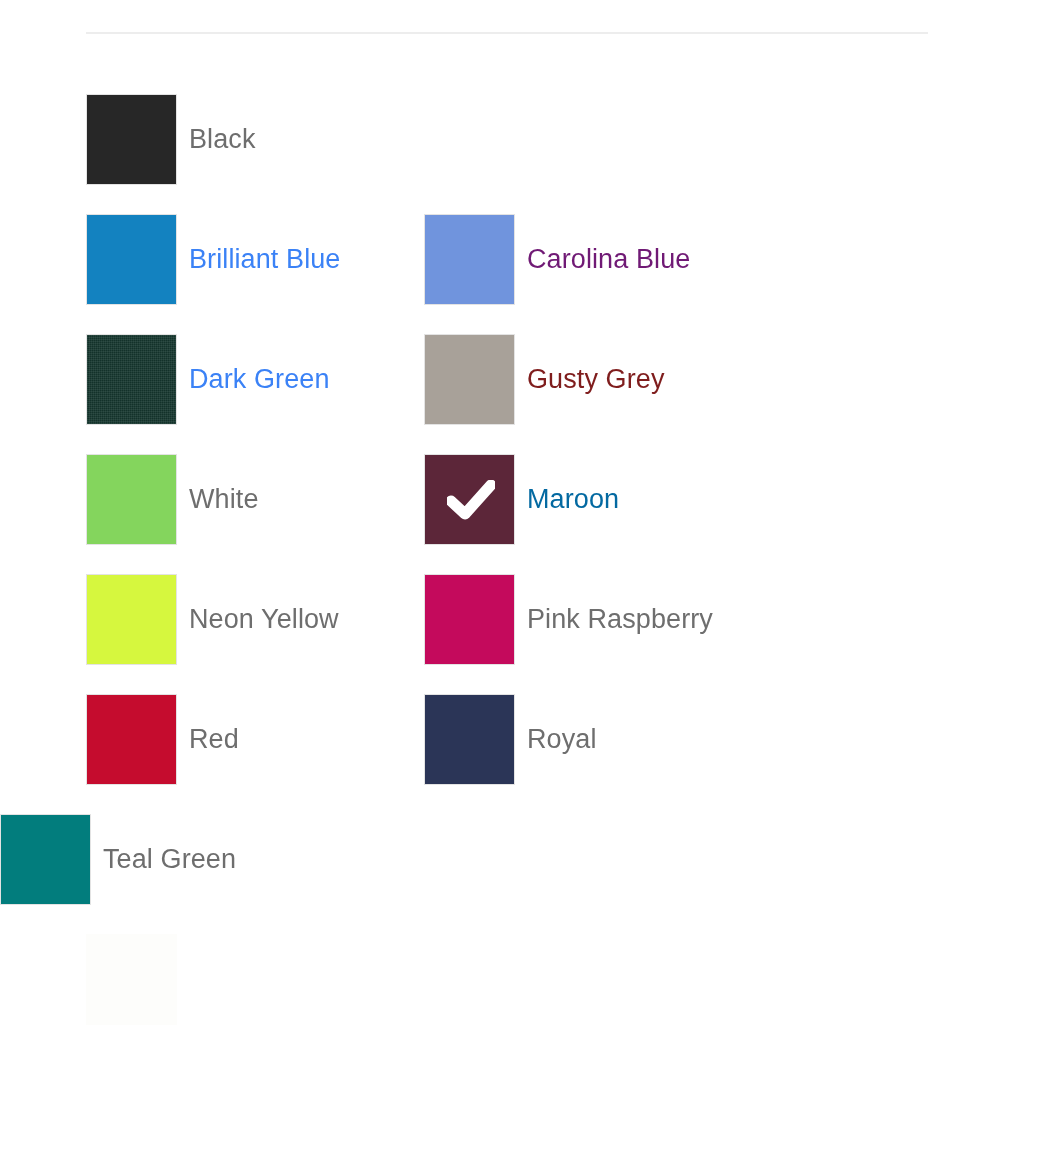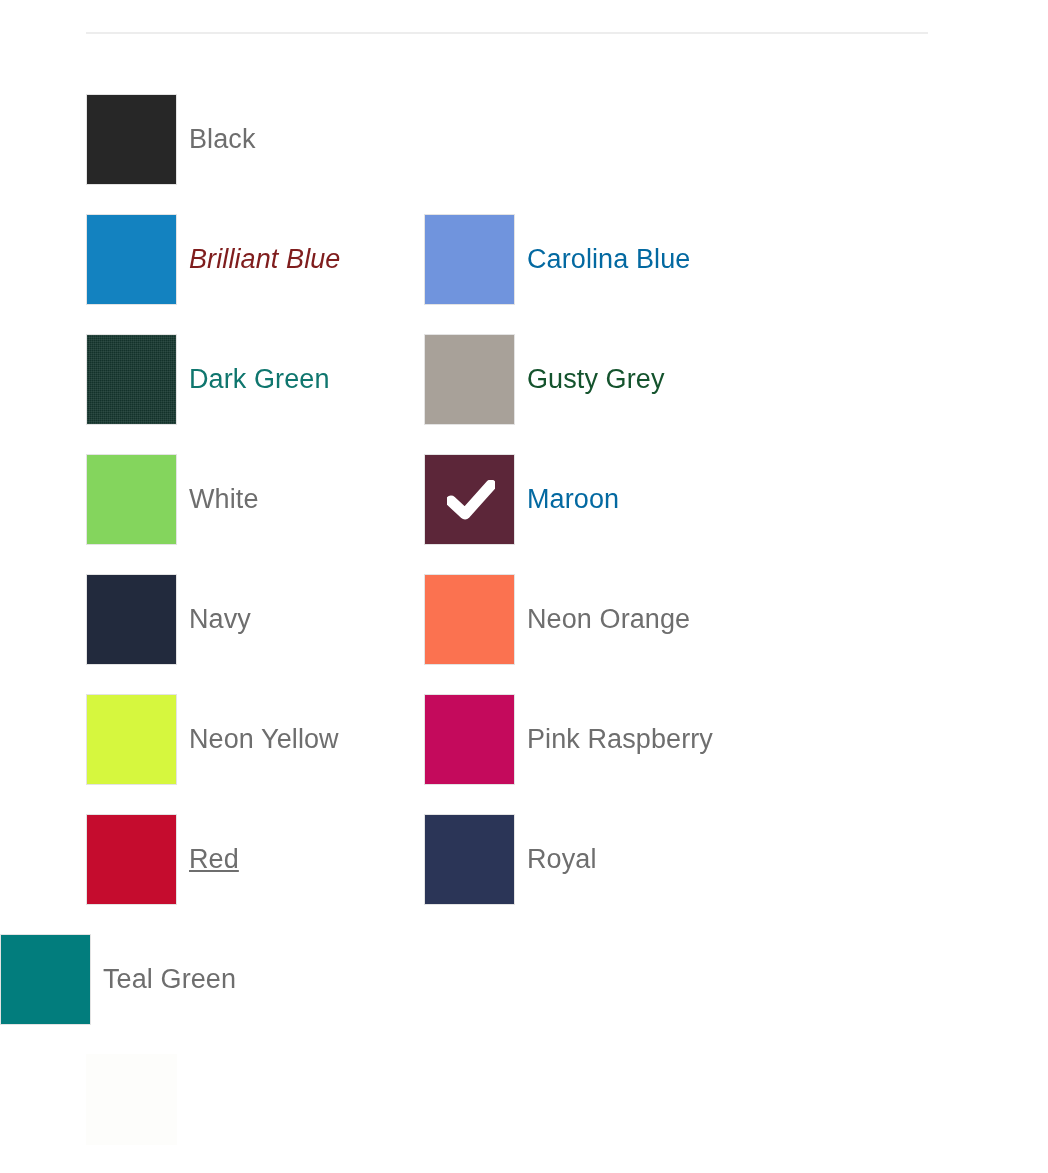--- a/index.html
+++ b/index.html
@@ -90,79 +90,69 @@
   <div class="swatch-grid">
       <div class="swatch-row">
         <div class="swatch-option col1">
           <div class="swatch-chip" style="background: rgb(39, 39, 39); border: 1px solid rgb(227, 227, 227);"></div>
           <span class="swatch-label" style="color: rgb(110, 110, 110);">Black</span>
         </div>
       </div>
       <div class="swatch-row">
         <div class="swatch-option col1">
           <div class="swatch-chip" style="background: rgb(19, 130, 192); border: 1px solid rgb(227, 227, 227);"></div>
-          <span class="swatch-label" style="color: #7f1d1d; font-style: italic;">Brilliant Blue</span>
+          <span class="swatch-label" style="color: #3b82f6;">Brilliant Blue</span>
         </div>
         <div class="swatch-option col2">
           <div class="swatch-chip" style="background: rgb(112, 148, 221); border: 1px solid rgb(227, 227, 227);"></div>
-          <span class="swatch-label" style="color: #0369a1;">Carolina Blue</span>
+          <span class="swatch-label" style="color: #701a75;">Carolina Blue</span>
         </div>
       </div>
       <div class="swatch-row">
         <div class="swatch-option col1">
           <div class="swatch-chip" style="background: rgb(21, 55, 46); border: 1px solid rgb(227, 227, 227);">
             <div class="tex" style="background: repeating-linear-gradient(0deg, rgba(255, 255, 255, 0.055) 0px, rgba(255, 255, 255, 0.055) 1px, rgba(0, 0, 0, 0.05) 1px, rgba(0, 0, 0, 0.05) 2px), repeating-linear-gradient(90deg, rgba(255, 255, 255, 0.05) 0px, rgba(255, 255, 255, 0.05) 1px, rgba(0, 0, 0, 0.043) 1px, rgba(0, 0, 0, 0.043) 2px);"></div>
           </div>
-          <span class="swatch-label" style="color: #0f766e;">Dark Green</span>
+          <span class="swatch-label" style="color: #3b82f6;">Dark Green</span>
         </div>
         <div class="swatch-option col2">
           <div class="swatch-chip" style="background: rgb(168, 161, 153); border: 1px solid rgb(227, 227, 227);"></div>
-          <span class="swatch-label" style="color: #14532d;">Gusty Grey</span>
+          <span class="swatch-label" style="color: #7f1d1d;">Gusty Grey</span>
         </div>
       </div>
       <div class="swatch-row">
         <div class="swatch-option col1">
           <div class="swatch-chip" style="background: rgb(132, 213, 93); border: 1px solid rgb(227, 227, 227);"></div>
           <span class="swatch-label" style="color: rgb(110, 110, 110);">White</span>
         </div>
         <div class="swatch-option col2" aria-selected="true">
           <div class="swatch-chip" style="background: rgb(92, 38, 57); border: 1px solid rgb(227, 227, 227);">
             <span class="check-icon">
               <svg width="48" height="42" viewBox="0 0 48 42" aria-hidden="true">
                 <path d="M4 21 L18 34 L44 5" fill="none" stroke="#ffffff" stroke-width="11" stroke-linecap="round" stroke-linejoin="round"></path>
               </svg>
             </span>
           </div>
           <span class="swatch-label" style="color: #0369a1;">Maroon</span>
         </div>
       </div>
       <div class="swatch-row">
         <div class="swatch-option col1">
-          <div class="swatch-chip" style="background: rgb(34, 42, 61); border: 1px solid rgb(227, 227, 227);"></div>
-          <span class="swatch-label" style="color: rgb(110, 110, 110);">Navy</span>
-        </div>
-        <div class="swatch-option col2">
-          <div class="swatch-chip" style="background: rgb(251, 114, 80); border: 1px solid rgb(227, 227, 227);"></div>
-          <span class="swatch-label" style="color: rgb(110, 110, 110);">Neon Orange</span>
-        </div>
-      </div>
-      <div class="swatch-row">
-        <div class="swatch-option col1">
           <div class="swatch-chip" style="background: rgb(214, 247, 62); border: 1px solid rgb(227, 227, 227);"></div>
           <span class="swatch-label" style="color: rgb(110, 110, 110);">Neon Yellow</span>
         </div>
         <div class="swatch-option col2">
           <div class="swatch-chip" style="background: rgb(196, 10, 92); border: 1px solid rgb(227, 227, 227);"></div>
           <span class="swatch-label" style="color: rgb(110, 110, 110);">Pink Raspberry</span>
         </div>
       </div>
       <div class="swatch-row">
         <div class="swatch-option col1">
           <div class="swatch-chip" style="background: rgb(197, 12, 46); border: 1px solid rgb(227, 227, 227);"></div>
-          <span class="swatch-label" style="color: rgb(110, 110, 110); text-decoration: underline;">Red</span>
+          <span class="swatch-label" style="color: rgb(110, 110, 110);">Red</span>
         </div>
         <div class="swatch-option col2">
           <div class="swatch-chip" style="background: rgb(43, 53, 87); border: 1px solid rgb(227, 227, 227);"></div>
           <span class="swatch-label" style="color: rgb(110, 110, 110);">Royal</span>
         </div>
       </div>
       <div class="swatch-row">
         <div class="swatch-option col2">
           <div class="swatch-chip" style="background: rgb(2, 125, 125); border: 1px solid rgb(227, 227, 227);"></div>
           <span class="swatch-label" style="color: rgb(110, 110, 110);">Teal Green</span>

